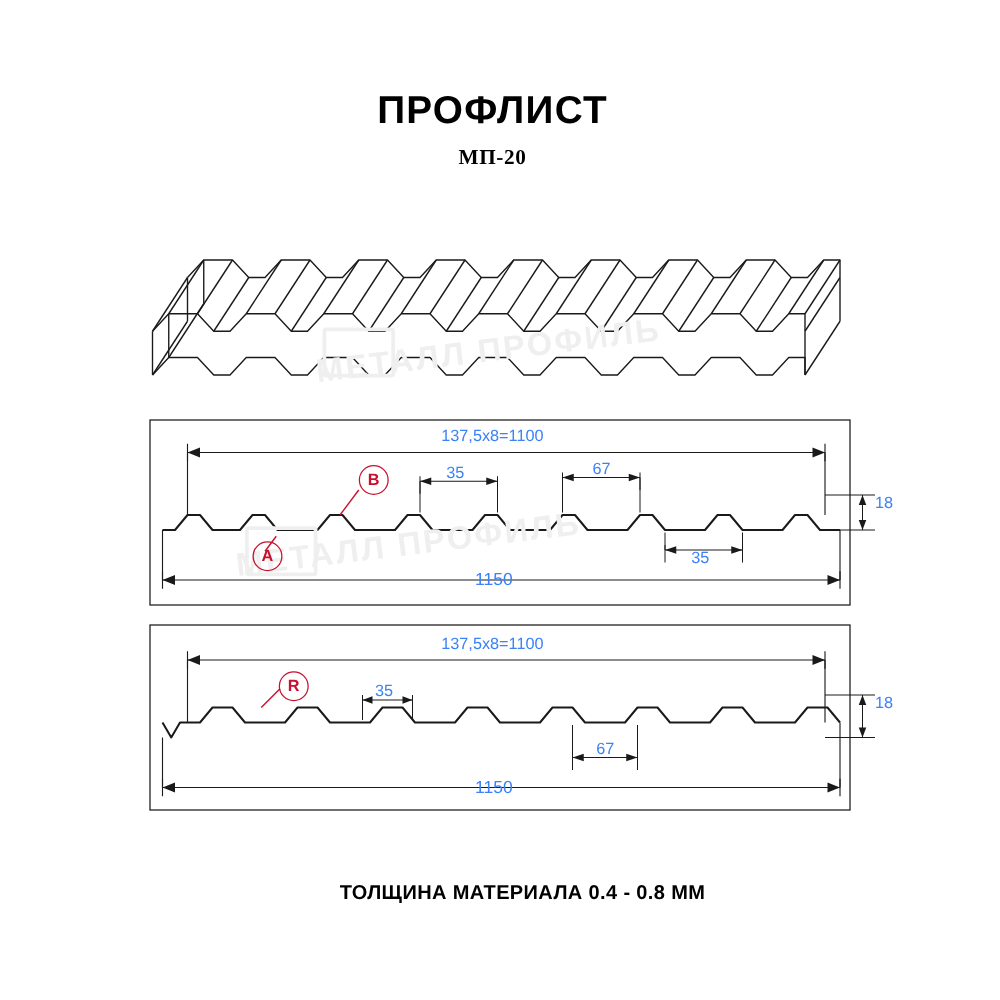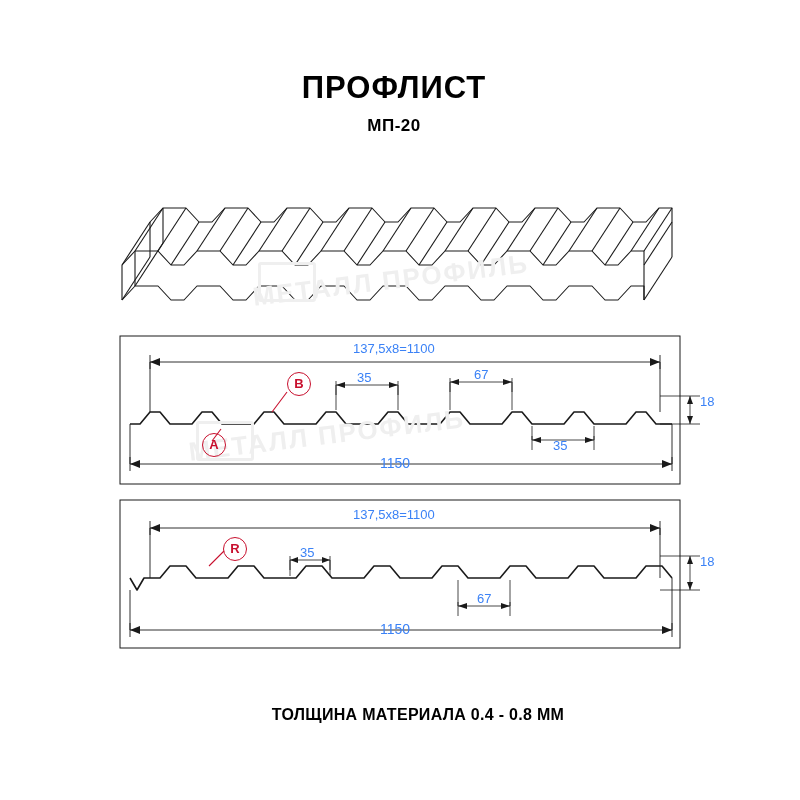--- a/index.html
+++ b/index.html
@@ -30,20 +30,21 @@
     letter-spacing: 1px;
   }
   #product-title {
     top: 70px;
     font-size: 31px;
   }
   #product-model {
     top: 116px;
     font-size: 17px;
     letter-spacing: 0.5px;
+    font-family: Liberation Serif, serif;
   }
   #thickness-note {
     top: 706px;
     font-size: 16px;
     letter-spacing: 0.3px;
     margin-left: 24px;
   }
   .wm {
     position: absolute;
     color: #efefef;

